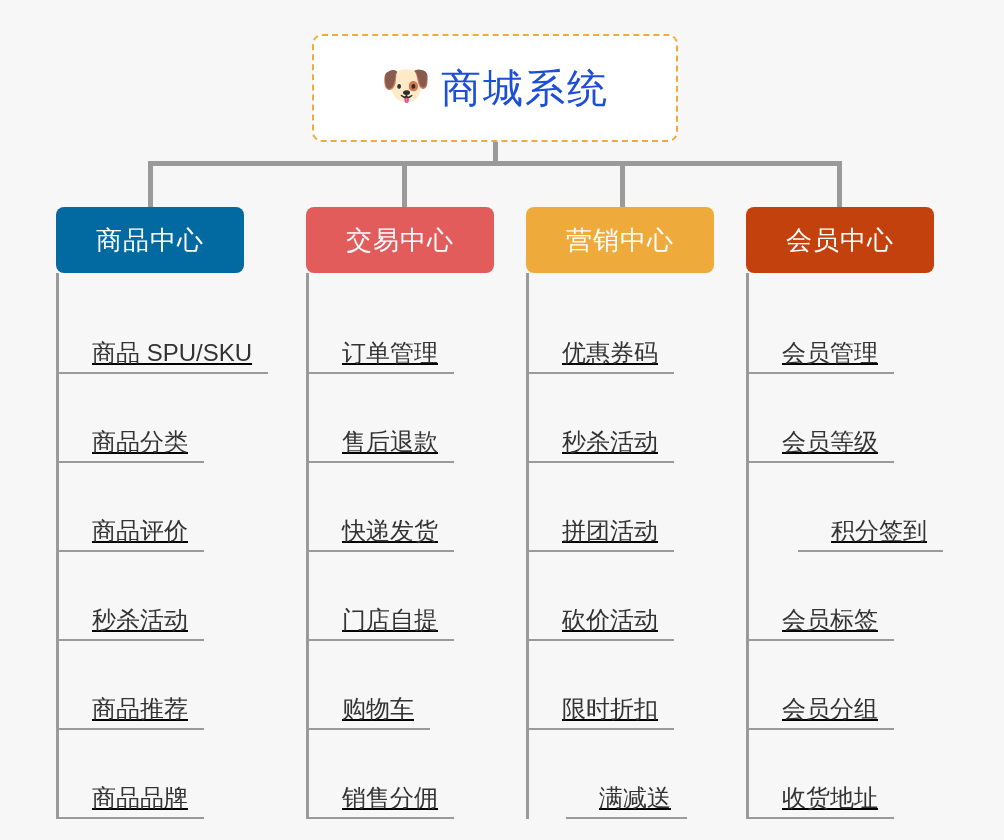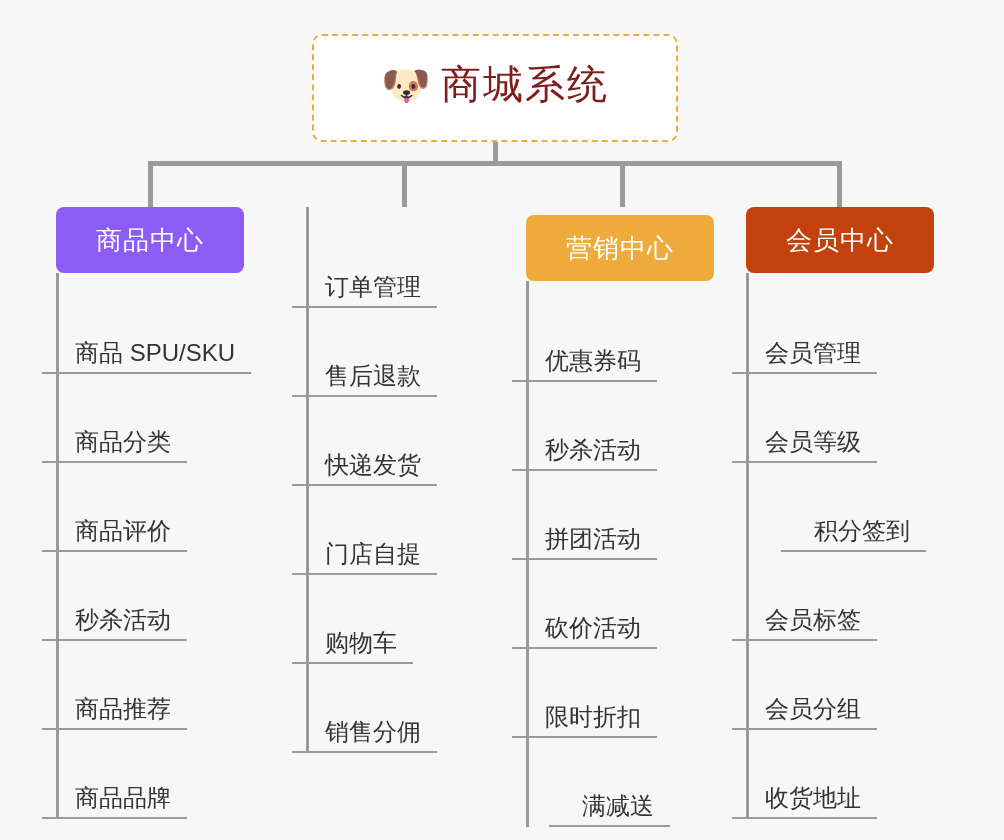--- a/index.html
+++ b/index.html
@@ -95,21 +95,23 @@
     font-size: 26px;
     letter-spacing: 1px;
     white-space: nowrap;
   }
 
   
   .leaf-list {
     position: relative;
     margin-top: 0;
     padding-top: 12px;
+    padding-left: 17px;
     border-left: 3px solid #0369a1;
+    text-decoration: underline;
   }
   .leaf-item {
     position: relative;
     height: 89px;
     display: flex;
     flex-direction: column;
     justify-content: flex-end;
     align-items: flex-start;
   }
   .leaf-label {
@@ -123,33 +125,33 @@
     padding-left: 33px;
   }
 </style>
 </head>
 <body style="background: rgb(247, 247, 247);">
 
 <div id="mindmap">
 
   <div class="root-node" style="border-color: rgb(240, 171, 61);">
     <span class="root-emoji">🐶</span>
-    <span class="root-title" style="color: #7f1d1d; font-family: Liberation Mono, monospace;">商城系统</span>
+    <span class="root-title" style="color: #1d4ed8;">商城系统</span>
   </div>
 
   <div class="conn-stem" style="background: rgb(154, 154, 154);"></div>
   <div class="conn-bus" style="background: rgb(154, 154, 154);"></div>
   <div class="conn-drop" id="drop0" style="background: rgb(154, 154, 154); left: 148px;"></div>
   <div class="conn-drop" id="drop1" style="background: rgb(154, 154, 154); left: 402px;"></div>
   <div class="conn-drop" id="drop2" style="background: rgb(154, 154, 154); left: 620px;"></div>
   <div class="conn-drop" id="drop3" style="background: rgb(154, 154, 154); left: 837px;"></div>
 
   <div id="columns-host">
       <div class="column" style="left: 56px; width: 188px;">
-        <div class="cat-box" style="background: #8b5cf6;">商品中心</div>
+        <div class="cat-box" style="background: #0369a1;">商品中心</div>
         <div class="leaf-list" style="border-left-color: rgb(154, 154, 154);">
           <div class="leaf-item">
             <span class="leaf-label" style="border-bottom-color: rgb(154, 154, 154);">商品 SPU/SKU</span>
           </div>
           <div class="leaf-item">
             <span class="leaf-label" style="border-bottom-color: rgb(154, 154, 154);">商品分类</span>
           </div>
           <div class="leaf-item">
             <span class="leaf-label" style="border-bottom-color: rgb(154, 154, 154);">商品评价</span>
           </div>
@@ -158,20 +160,21 @@
           </div>
           <div class="leaf-item">
             <span class="leaf-label" style="border-bottom-color: rgb(154, 154, 154); margin-top: 6px;">商品推荐</span>
           </div>
           <div class="leaf-item">
             <span class="leaf-label" style="border-bottom-color: rgb(154, 154, 154);">商品品牌</span>
           </div>
         </div>
       </div>
       <div class="column" style="left: 306px; width: 188px;">
+        <div class="cat-box" style="background: rgb(227, 92, 92);">交易中心</div>
         <div class="leaf-list" style="border-left-color: rgb(154, 154, 154);">
           <div class="leaf-item">
             <span class="leaf-label" style="border-bottom-color: rgb(154, 154, 154);">订单管理</span>
           </div>
           <div class="leaf-item">
             <span class="leaf-label" style="border-bottom-color: rgb(154, 154, 154);">售后退款</span>
           </div>
           <div class="leaf-item">
             <span class="leaf-label" style="border-bottom-color: rgb(154, 154, 154);">快递发货</span>
           </div>
@@ -180,21 +183,21 @@
           </div>
           <div class="leaf-item">
             <span class="leaf-label" style="border-bottom-color: rgb(154, 154, 154);">购物车</span>
           </div>
           <div class="leaf-item">
             <span class="leaf-label" style="border-bottom-color: rgb(154, 154, 154);">销售分佣</span>
           </div>
         </div>
       </div>
       <div class="column" style="left: 526px; width: 188px;">
-        <div class="cat-box" style="background: rgb(238, 171, 60); margin-top: 8px;">营销中心</div>
+        <div class="cat-box" style="background: rgb(238, 171, 60);">营销中心</div>
         <div class="leaf-list" style="border-left-color: rgb(154, 154, 154);">
           <div class="leaf-item">
             <span class="leaf-label" style="border-bottom-color: rgb(154, 154, 154);">优惠券码</span>
           </div>
           <div class="leaf-item">
             <span class="leaf-label" style="border-bottom-color: rgb(154, 154, 154);">秒杀活动</span>
           </div>
           <div class="leaf-item">
             <span class="leaf-label" style="border-bottom-color: rgb(154, 154, 154);">拼团活动</span>
           </div>

